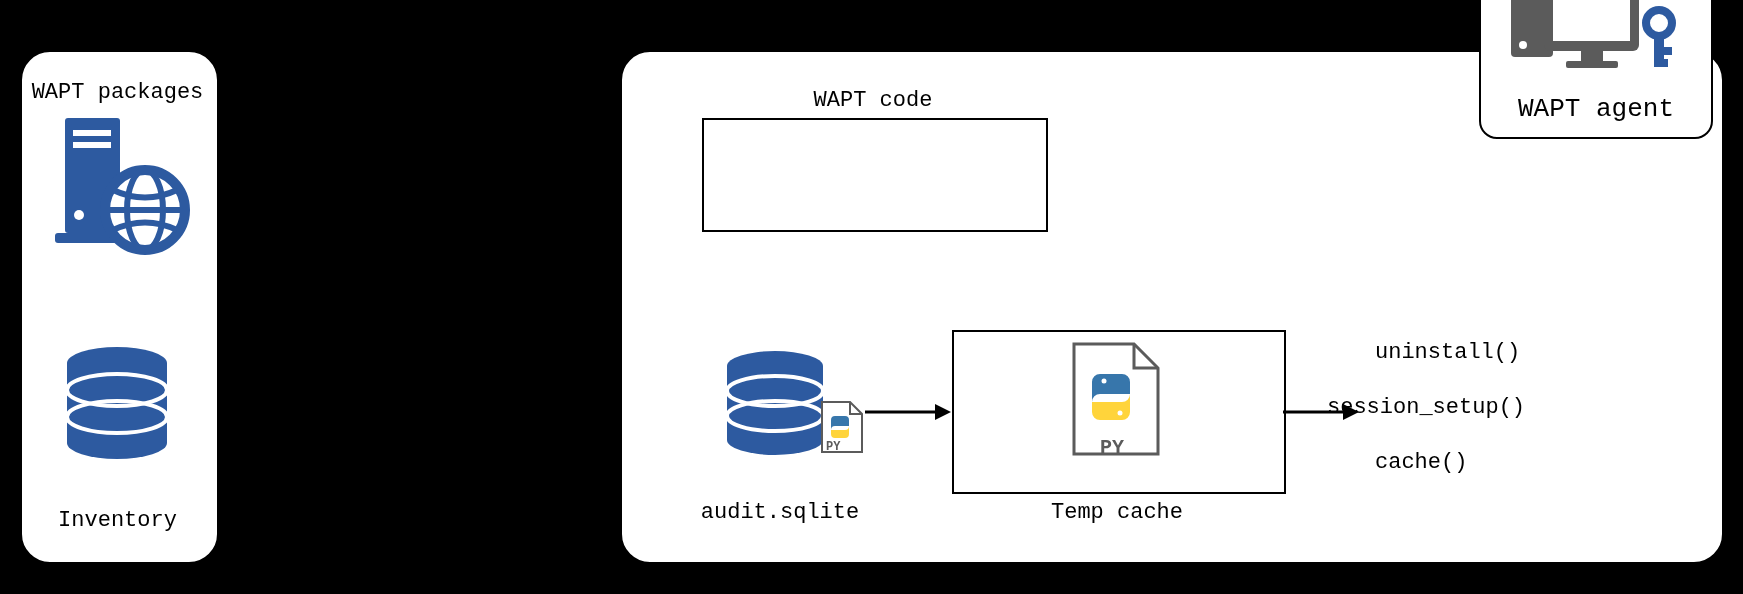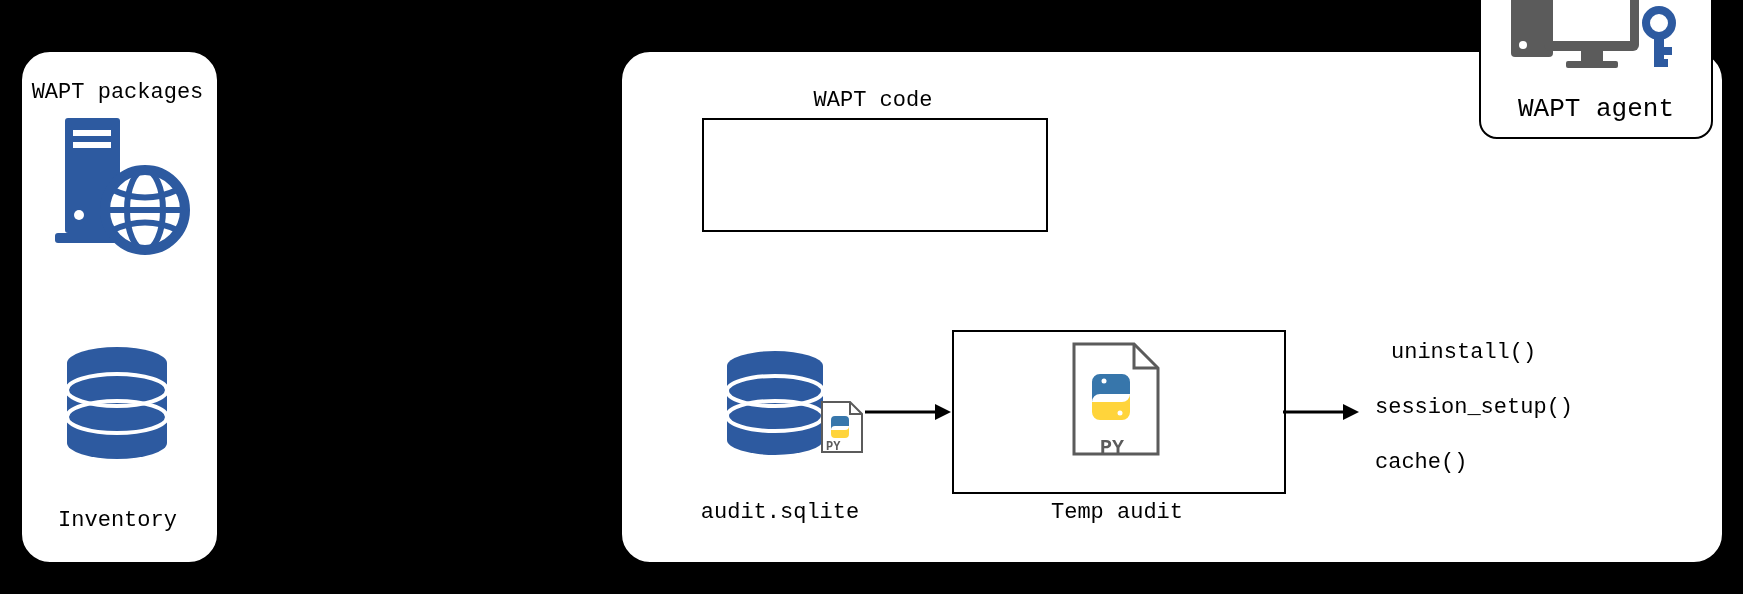--- a/index.html
+++ b/index.html
@@ -108,24 +108,24 @@
 
   <svg style="left:1070px;top:340px;" width="95" height="120">
     <path d="M4 4 h60 l24 24 v86 h-84 z" fill="#fff" stroke="#5b5b5b" stroke-width="3"></path>
     <path d="M64 4 v24 h24" fill="none" stroke="#5b5b5b" stroke-width="3"></path>
     <path d="M30 34 h22 a8 8 0 0 1 8 8 v12 h-30 a8 8 0 0 0 -8 8 v-20 a8 8 0 0 1 8-8 z" fill="#3776ab"></path>
     <circle cx="34" cy="41" r="2.5" fill="#fff"></circle>
     <path d="M60 54 v18 a8 8 0 0 1 -8 8 h-22 a8 8 0 0 1 -8-8 v-10 h30 a8 8 0 0 0 8-8 z" fill="#ffd43b"></path>
     <circle cx="50" cy="73" r="2.5" fill="#fff"></circle>
   </svg>
   <div class="label" style="left:1100px;top:436px;font-size:20px;font-weight:bold;color:#5b5b5b;">PY</div>
-  <div class="label center" style="left:952px;top:500px;width:330px;">Temp audit</div>
+  <div class="label center" style="left:952px;top:500px;width:330px;">Temp cache</div>
 
   <svg style="left:1283px;top:400px;" width="80" height="30">
     <line x1="0" y1="12" x2="60" y2="12" stroke="#000" stroke-width="3"></line>
     <polygon points="60,4 76,12 60,20" fill="#000"></polygon>
   </svg>
 
-  <div class="label" style="left:1375px;top:340px;margin-left:16px;">uninstall()</div>
-  <div class="label" style="left:1375px;top:395px;">session_setup()</div>
+  <div class="label" style="left:1375px;top:340px;">uninstall()</div>
+  <div class="label" style="left:1327px;top:395px;">session_setup()</div>
   <div class="label" style="left:1375px;top:450px;">cache()</div>
 
 </div>
 
 </body></html>

